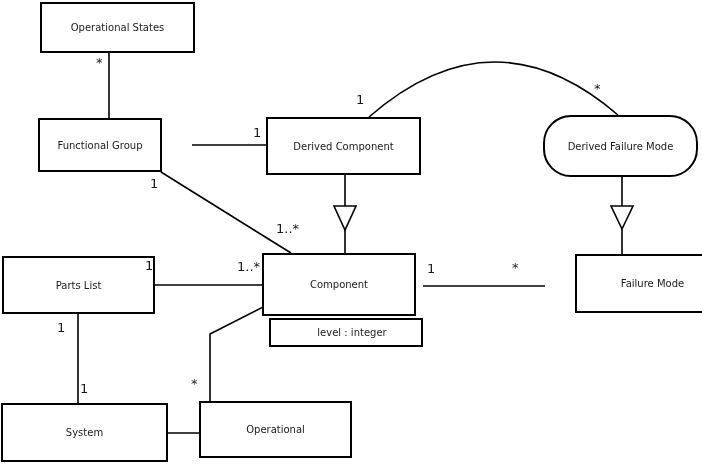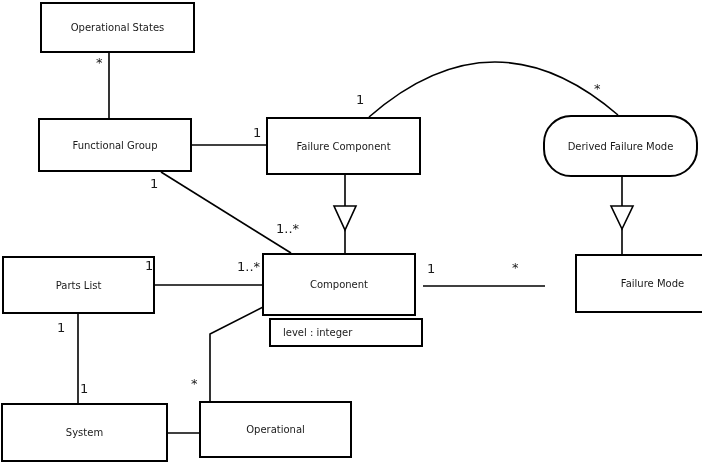--- a/index.html
+++ b/index.html
@@ -39,34 +39,34 @@
     background: #ffffff;
     border: 2px solid #000000;
     display: flex;
     align-items: center;
     justify-content: center;
     text-align: center;
     font-size: 10px;
     line-height: 1.1;
   }
   .node.attr-compartment {
-    justify-content: flex-start;
+    justify-content: center;
     padding-left: 12px;
     text-align: left;
   }
   .mult {
     position: absolute;
     font-size: 13px;
     color: #1a1a1a;
     white-space: nowrap;
   }
 
   
   .n-operational-states   { left: 40px;  top: 2px;   width: 155px; height: 51px; }
-  .n-functional-group     { left: 38px;  top: 118px; width: 154px; height: 54px; }
+  .n-functional-group     { left: 38px;  top: 118px; width: 124px; height: 54px; }
   .n-derived-component    { left: 266px; top: 117px; width: 155px; height: 58px; }
   .n-derived-failure-mode { left: 543px; top: 115px; width: 155px; height: 62px; border-radius: 28px; }
   .n-parts-list           { left: 2px;   top: 256px; width: 153px; height: 58px; }
   .n-component-main       { left: 262px; top: 253px; width: 154px; height: 63px; }
   .n-component-attr       { left: 269px; top: 318px; width: 154px; height: 29px; }
   .n-failure-mode         { left: 575px; top: 254px; width: 155px; height: 59px; }
   .n-system               { left: 1px;   top: 403px; width: 167px; height: 59px; }
   .n-environment          { left: 199px; top: 401px; width: 153px; height: 57px; }
 
   
@@ -118,21 +118,21 @@
 
   <div class="node n-operational-states">
     <span>Operational States</span>
   </div>
 
   <div class="node n-functional-group">
     <span>Functional Group</span>
   </div>
 
   <div class="node n-derived-component">
-    <span>Failure Component</span>
+    <span>Derived Component</span>
   </div>
 
   <div class="node n-derived-failure-mode">
     <span>Derived Failure Mode</span>
   </div>
 
   <div class="node n-parts-list">
     <span>Parts List</span>
   </div>
 

